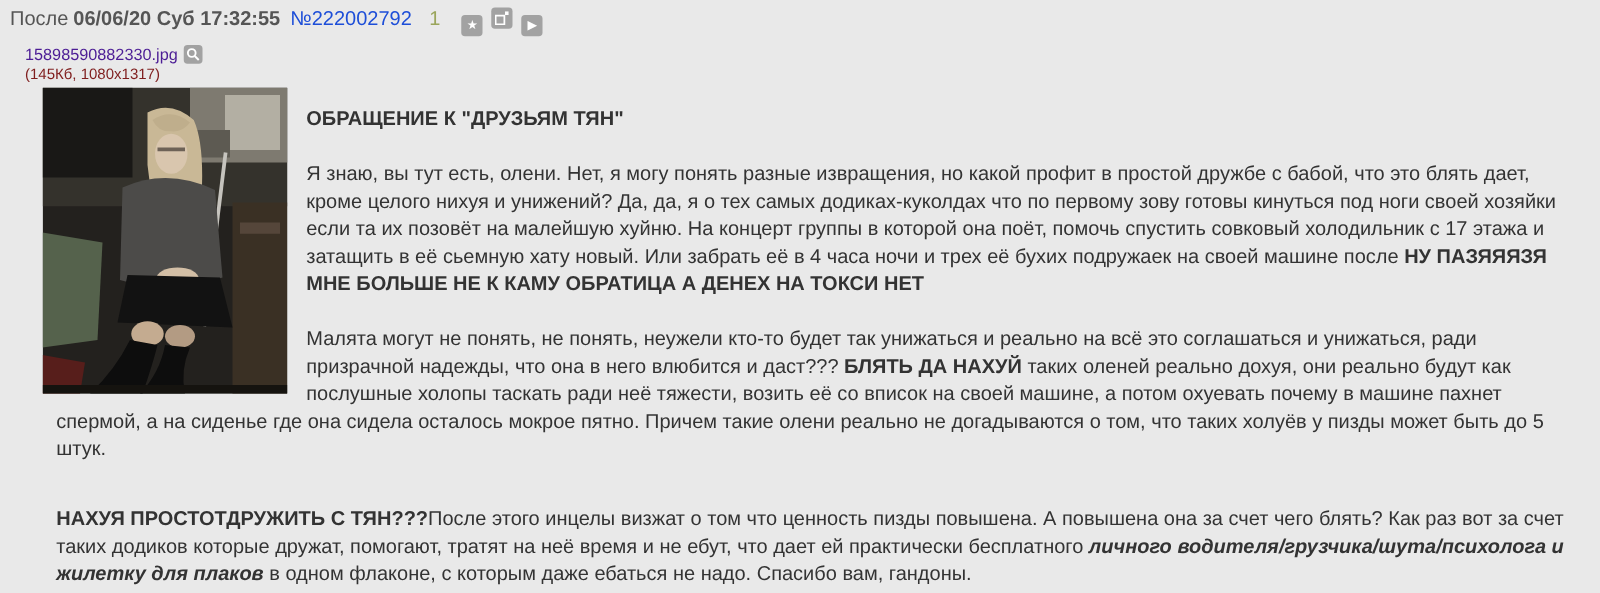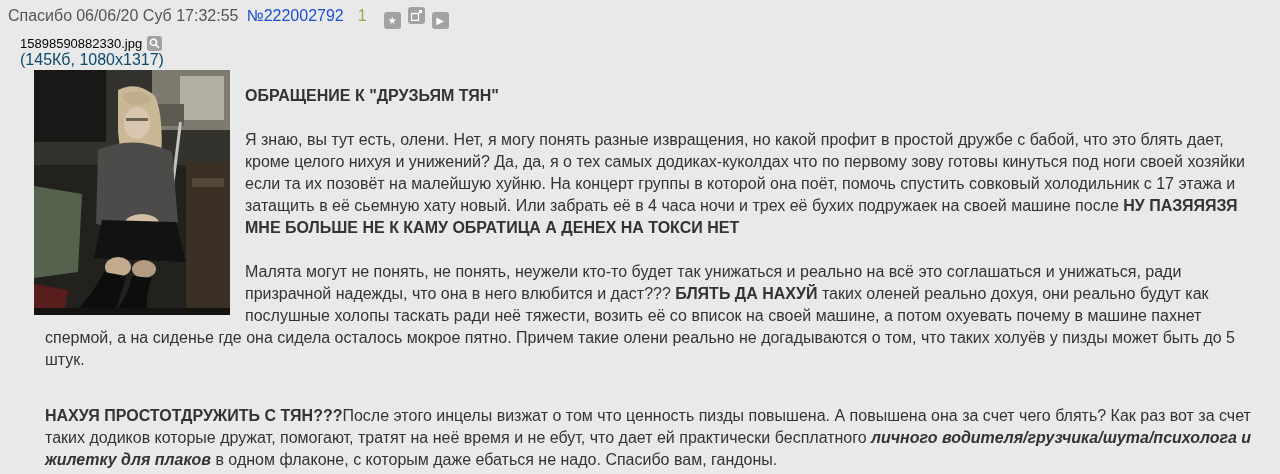--- a/index.html
+++ b/index.html
@@ -11,43 +11,43 @@
     color: #333333;
   }
   .post { padding: 6px 8px 0 8px; }
 
   
   .post-header {
     font-size: 16px; line-height: 20px; color: #555555;
     white-space: nowrap;
   }
   .post-header .name { margin-right: 4px; }
-  .post-header .date { margin-right: 8px; }
+  .post-header .date { margin-right: 8px; font-weight: bold; }
   .post-header .num  { color: #1d4ed8; text-decoration: none; margin-right: 14px; }
   .post-header .count{ color: #9aa55b; text-decoration: none; margin-right: 10px; }
   .hbtn {
     display: inline-block; width: 17px; height: 17px;
     background: #a2a2a2; border-radius: 3px;
     color: #ffffff; font-size: 10px; line-height: 17px; text-align: center;
     vertical-align: -3px; margin-left: 7px; cursor: pointer;
     user-select: none;
   }
   .hbtn svg { display: block; margin: 3px auto 0; }
 
   
   .file-block { float: left; margin: 6px 15px 8px 12px; }
   .file-line { font-size: 13px; line-height: 17px; white-space: nowrap; }
-  .file-link { color: #000000; text-decoration: none; margin-top: 12px; }
+  .file-link { color: #4c1d95; text-decoration: none; margin-top: 12px; }
   .search-btn {
     display: inline-block; width: 15px; height: 15px;
     background: #a2a2a2; border-radius: 3px; vertical-align: -3px;
     margin-left: 5px; cursor: pointer;
   }
   .search-btn svg { display: block; margin: 2px auto 0; }
-  .file-meta { font-size: 16px; line-height: 15px; color: #0c4a6e; }
+  .file-meta { font-size: 12px; line-height: 15px; color: #7f1d1d; }
   .thumb {
     width: 196px; height: 245px; margin: 3px 0 0 14px;
     cursor: pointer; display: block; overflow: hidden;
   }
   .thumb svg { display: block; }
 
   
   .message {
     margin: 56px 4px 0 37px;
     font-size: 16px; line-height: 22px;
@@ -58,21 +58,21 @@
   .shout { font-weight: bold; }
   .emph  { font-weight: bold; font-style: italic; }
   .clear { clear: both; }
 </style>
 </head>
 <body>
 
 <div class="post">
 
   <div class="post-header">
-    <span class="name">Спасибо</span><span class="date">06/06/20 Суб 17:32:55</span><a class="num" href="#">№222002792</a><a class="count" href="#">1</a><span class="hbtn">★</span><span class="hbtn"><svg width="11" height="11" viewBox="0 0 11 11">
+    <span class="name">После</span><span class="date">06/06/20 Суб 17:32:55</span><a class="num" href="#">№222002792</a><a class="count" href="#">1</a><span class="hbtn">★</span><span class="hbtn"><svg width="11" height="11" viewBox="0 0 11 11">
           <rect x="0.5" y="3.5" width="7" height="7" fill="none" stroke="#ffffff" stroke-width="1.4"></rect>
           <rect x="8" y="0" width="3" height="3" fill="#ffffff"></rect>
         </svg></span><span class="hbtn">▶</span>
   </div>
 
   <div class="file-block">
     <div class="file-line">
       <a class="file-link" href="#">15898590882330.jpg</a><span class="search-btn"><svg width="11" height="11" viewBox="0 0 11 11">
             <circle cx="4.4" cy="4.4" r="3.1" fill="none" stroke="#ffffff" stroke-width="1.5"></circle>
             <line x1="6.8" y1="6.8" x2="10" y2="10" stroke="#ffffff" stroke-width="1.6"></line>

